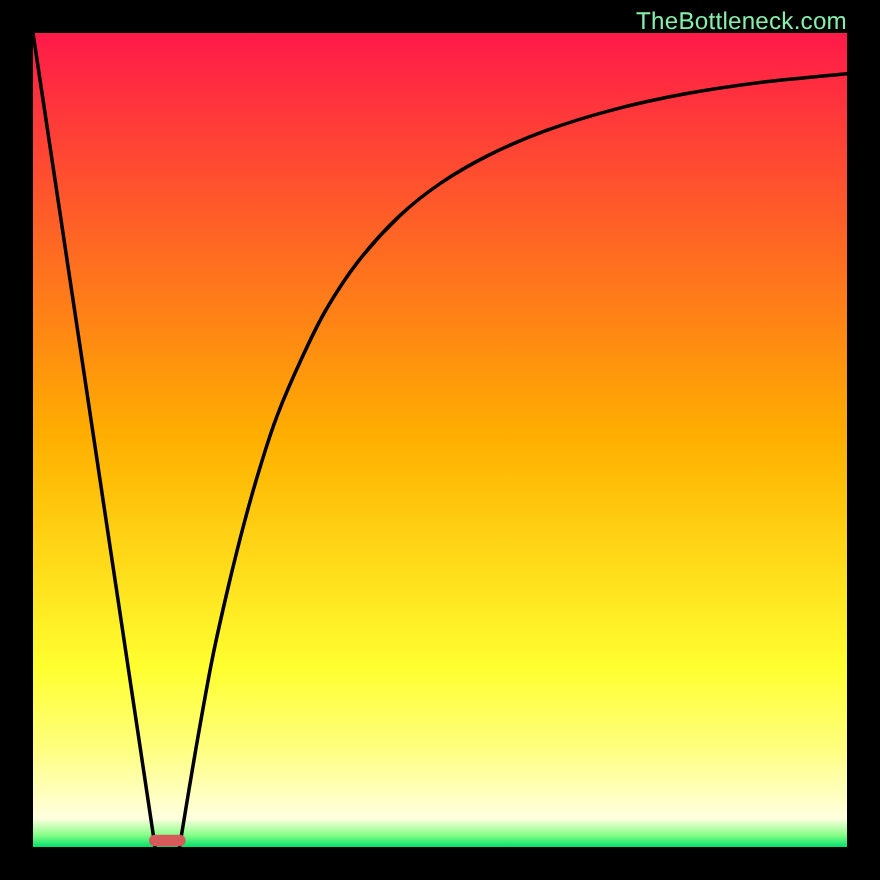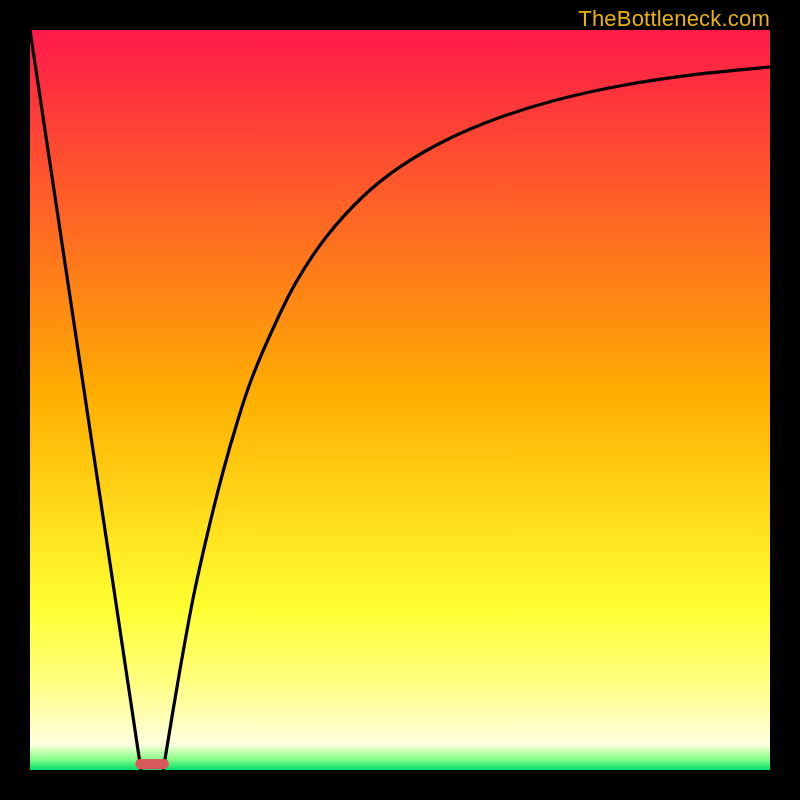--- a/index.html
+++ b/index.html
@@ -22,21 +22,21 @@
     left: 30px;
     top: 30px;
     width: 740px;
     height: 740px;
     overflow: hidden;
   }
   .watermark {
     position: absolute;
     top: 6px;
     right: 30px;
-    color: #eab308;
+    color: #86efac;
     font-size: 22px;
     font-weight: 500;
     letter-spacing: 0.2px;
     user-select: none;
   }
   svg { display: block; }
 </style>
 </head>
 <body>
 

